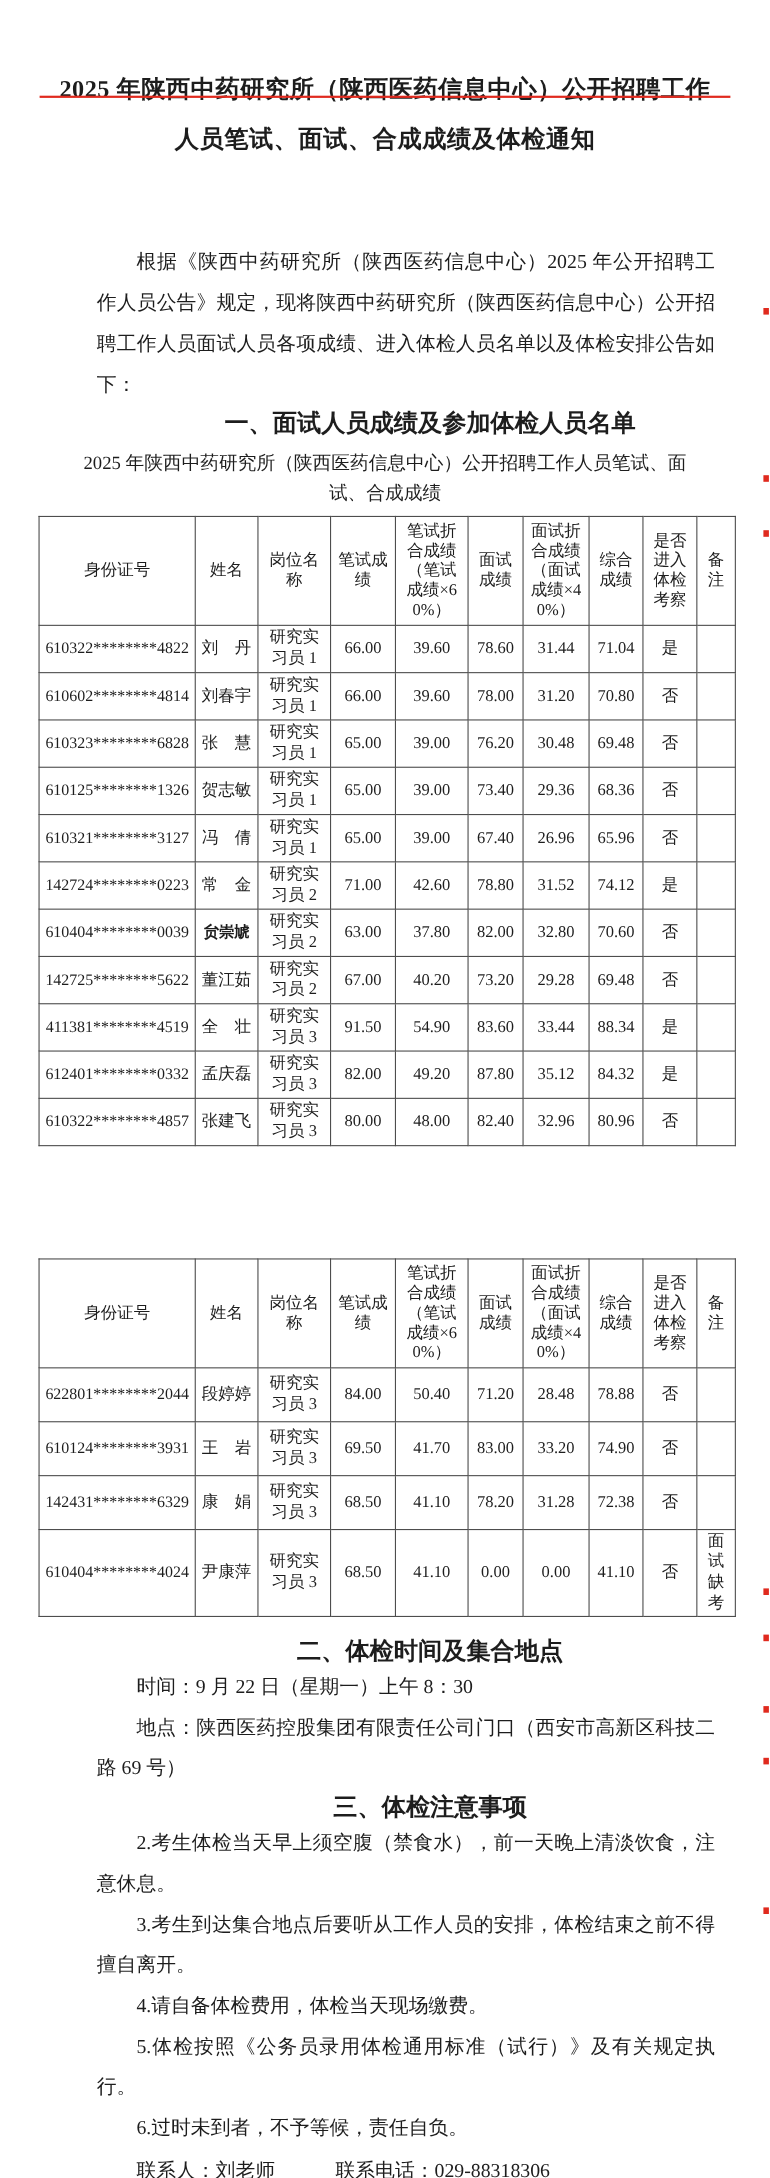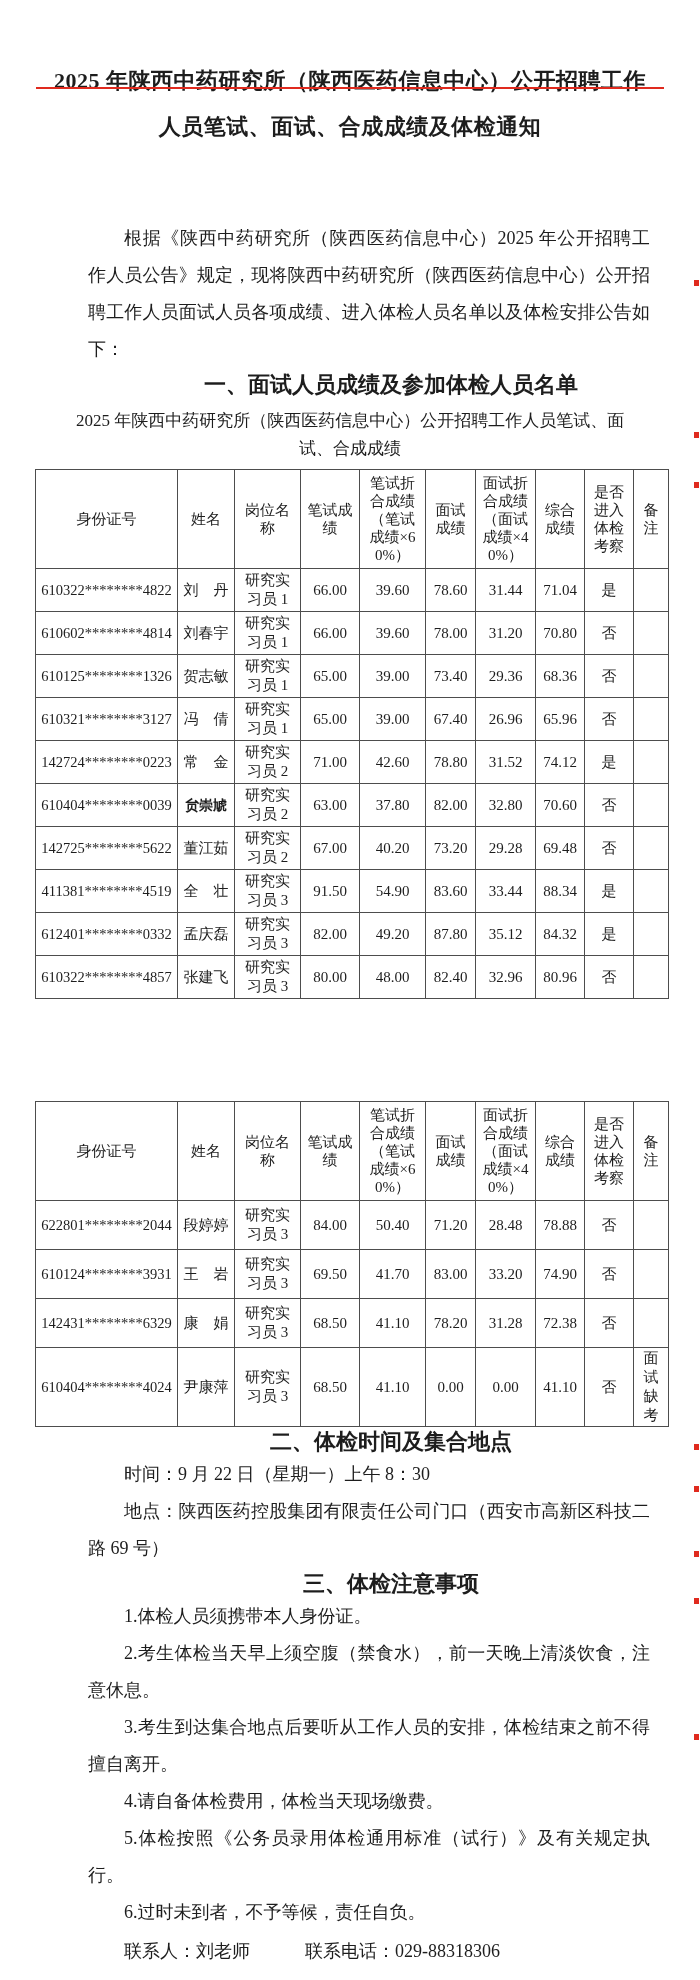--- a/index.html
+++ b/index.html
@@ -29,21 +29,21 @@
   .t2 td { height:46px; }
   col.c1{width:142px} col.c2{width:57px} col.c3{width:66px} col.c4{width:59px} col.c5{width:66px}
   col.c6{width:50px} col.c7{width:60px} col.c8{width:49px} col.c9{width:49px} col.c10{width:35px}
   .score-table td.cell-id { white-space:nowrap; font-size:14.5px; }
   .score-table td.cell-post { padding:0 7px; }
   .score-table td.cell-remark { padding:1px 8px; }
   .score-table th.h-remark, .score-table th.h-enter { padding:4px 8px; }
   td.bold-name { font-weight:bold; font-family:"DejaVu Sans","Liberation Sans",sans-serif; font-size:14px; }
 
   .page-gap { height:96px; }
-  .sec2-heading { margin-top:0; }
+  .sec2-heading { margin-top:16px; }
   .contact-line { margin-top:2px; }
   .contact-phone { margin-left:55px; }
   .sign-block { width:340px; margin:24px 70px 16px auto; text-align:center;
                 font-size:19px; line-height:33px; }
 </style>
 </head>
 <body>
 
 <div class="page">
 
@@ -111,20 +111,32 @@
           <td class="cell-post">研究实习员 1</td>
           <td class="cell-written">66.00</td>
           <td class="cell-written-weighted">39.60</td>
           <td class="cell-interview">78.00</td>
           <td class="cell-interview-weighted">31.20</td>
           <td class="cell-total">70.80</td>
           <td class="cell-enter-check">否</td>
           <td class="cell-remark"></td>
         </tr>
         <tr>
+          <td class="cell-id">610323********6828</td>
+          <td class="cell-name">张　慧</td>
+          <td class="cell-post">研究实习员 1</td>
+          <td class="cell-written">65.00</td>
+          <td class="cell-written-weighted">39.00</td>
+          <td class="cell-interview">76.20</td>
+          <td class="cell-interview-weighted">30.48</td>
+          <td class="cell-total">69.48</td>
+          <td class="cell-enter-check">否</td>
+          <td class="cell-remark"></td>
+        </tr>
+        <tr>
           <td class="cell-id">610125********1326</td>
           <td class="cell-name">贺志敏</td>
           <td class="cell-post">研究实习员 1</td>
           <td class="cell-written">65.00</td>
           <td class="cell-written-weighted">39.00</td>
           <td class="cell-interview">73.40</td>
           <td class="cell-interview-weighted">29.36</td>
           <td class="cell-total">68.36</td>
           <td class="cell-enter-check">否</td>
           <td class="cell-remark"></td>
@@ -295,21 +307,20 @@
           <td class="cell-remark">面试缺考</td>
         </tr>
       </tbody>
     </table>
 
   <h2 class="sec-heading sec2-heading">二、体检时间及集合地点</h2>
   <p class="para">时间：9 月 22 日（星期一）上午 8：30</p>
   <p class="para">地点：陕西医药控股集团有限责任公司门口（西安市高新区科技二路 69 号）</p>
 
   <h2 class="sec-heading">三、体检注意事项</h2>
-  <p class="para">1.体检人员须携带本人身份证。</p>
   <p class="para">2.考生体检当天早上须空腹（禁食水），前一天晚上清淡饮食，注意休息。</p>
   <p class="para">3.考生到达集合地点后要听从工作人员的安排，体检结束之前不得擅自离开。</p>
   <p class="para">4.请自备体检费用，体检当天现场缴费。</p>
   <p class="para">5.体检按照《公务员录用体检通用标准（试行）》及有关规定执行。</p>
   <p class="para">6.过时未到者，不予等候，责任自负。</p>
 
   <p class="para contact-line"><span>联系人：刘老师</span><span class="contact-phone">联系电话：029-88318306</span></p>
 
   <div class="sign-block">
     <div>陕西中药研究所（陕西医药信息中心）</div>

